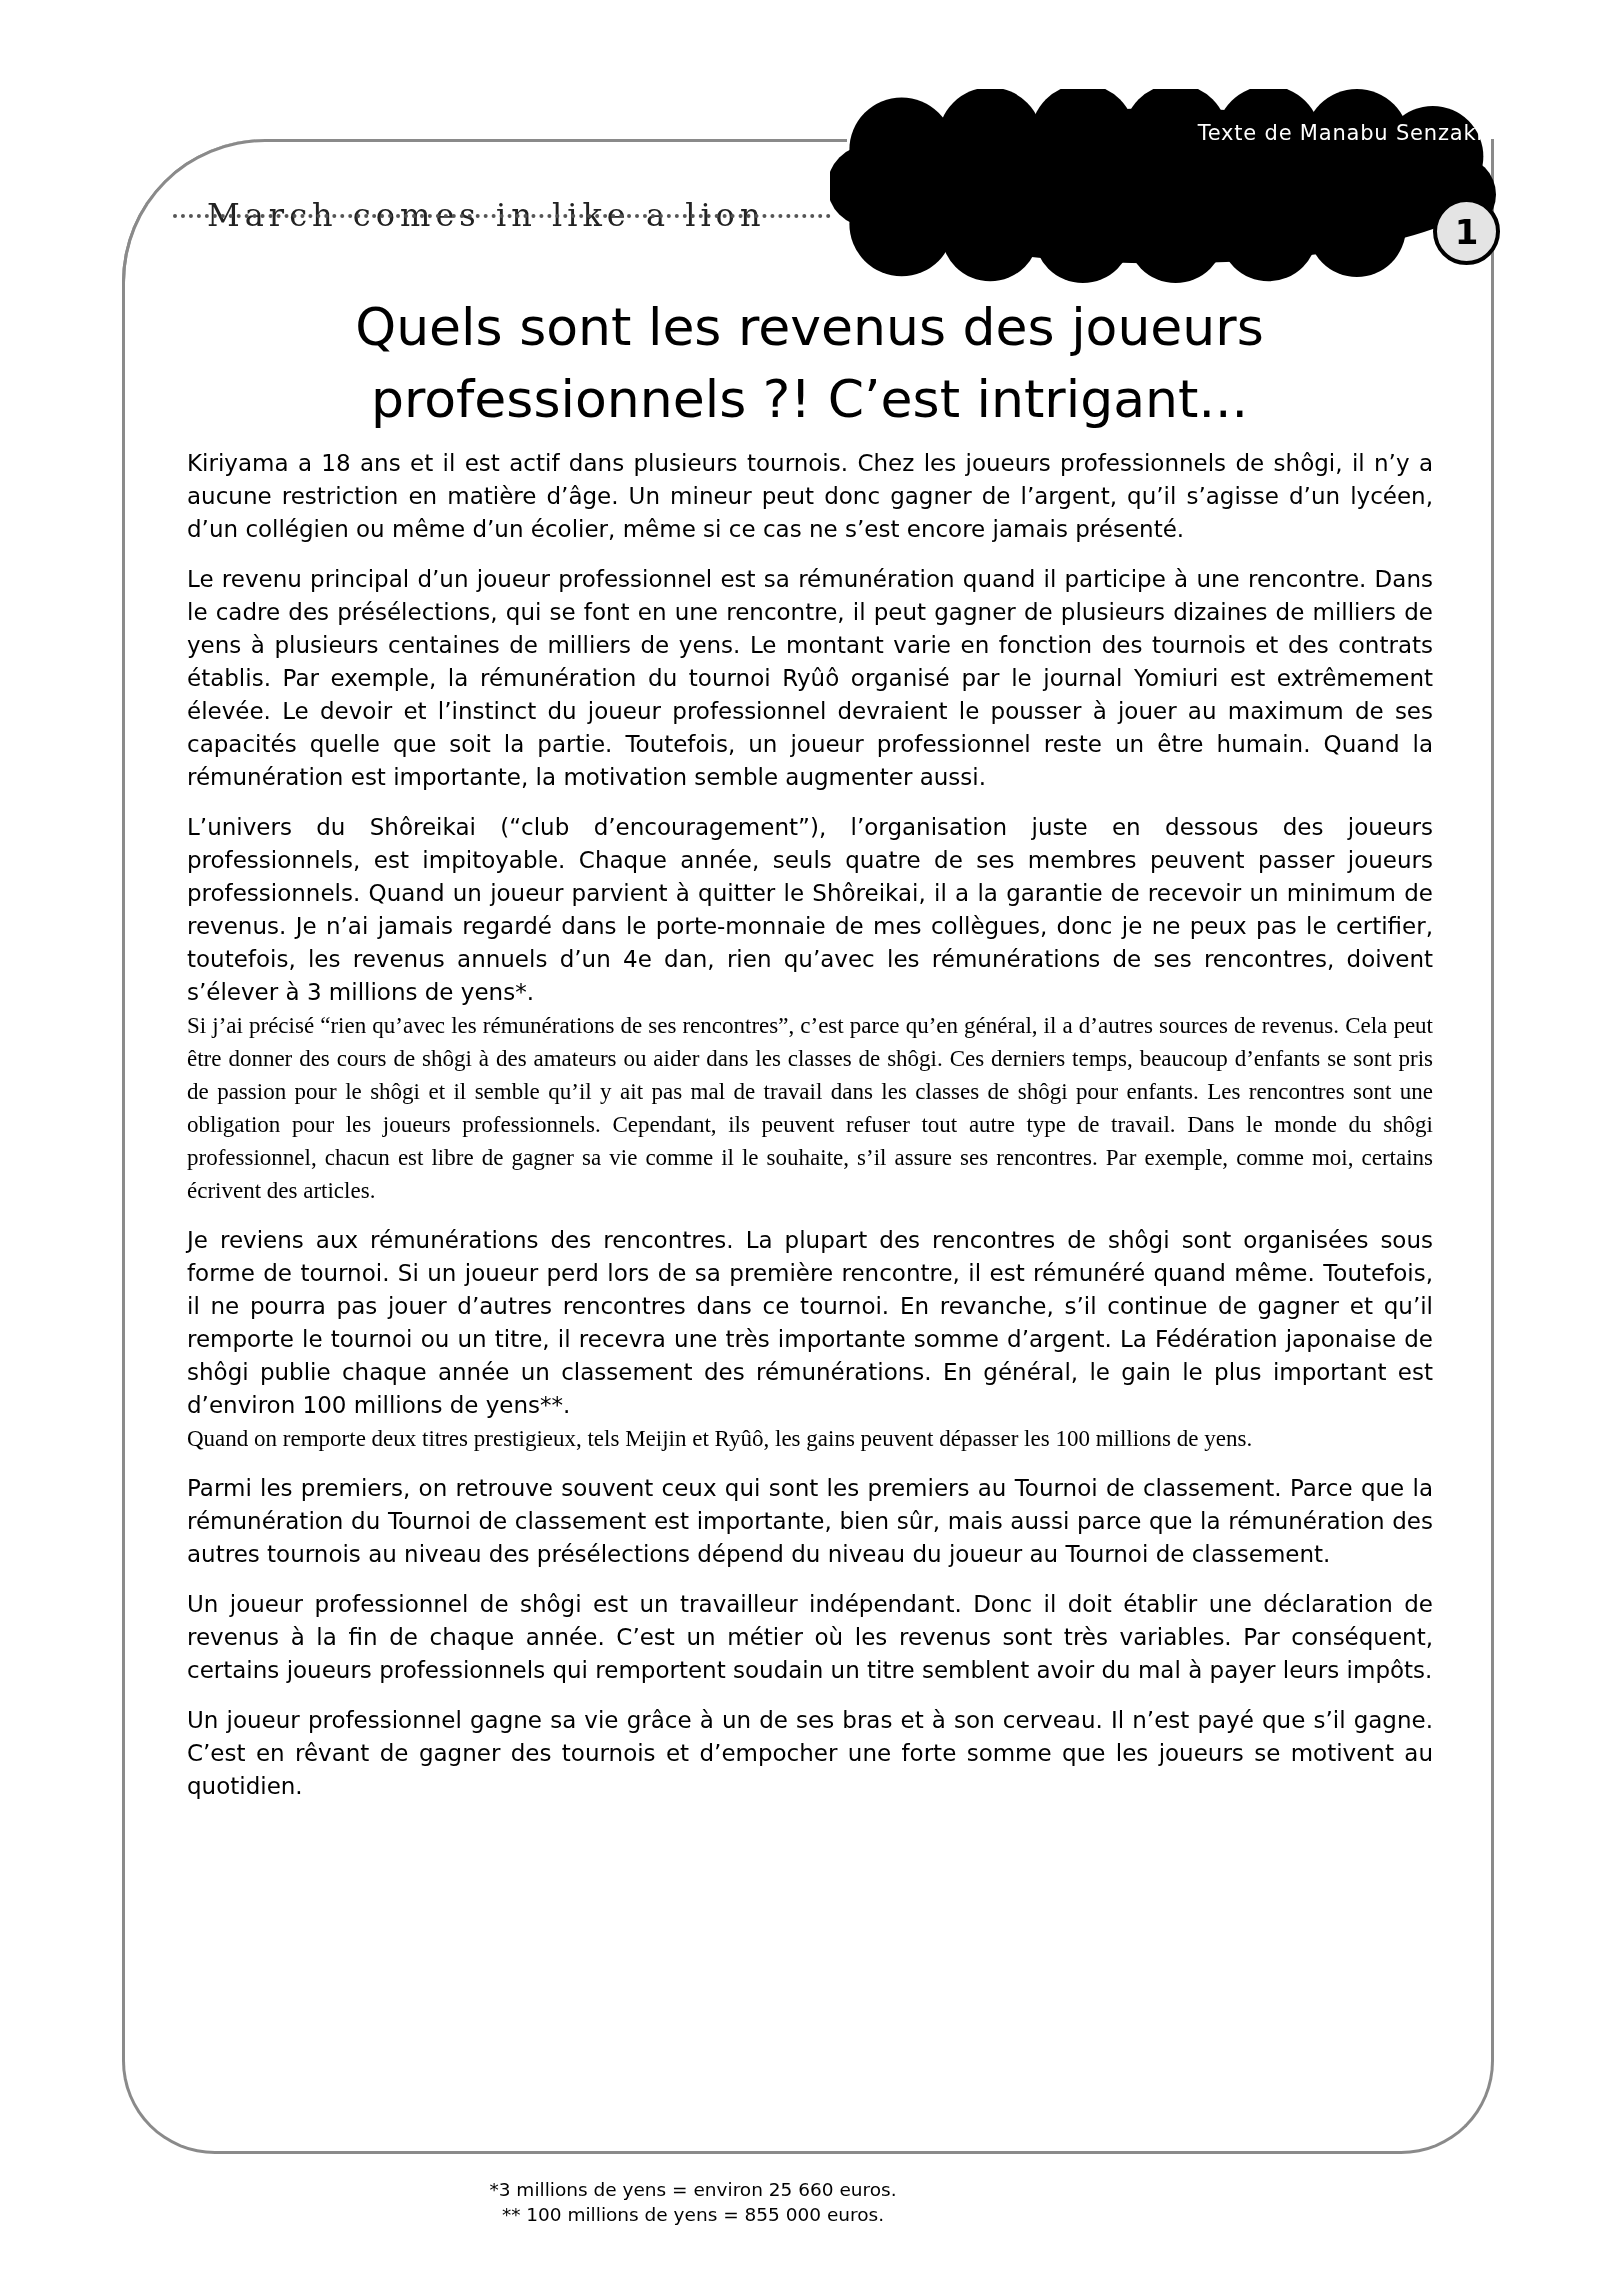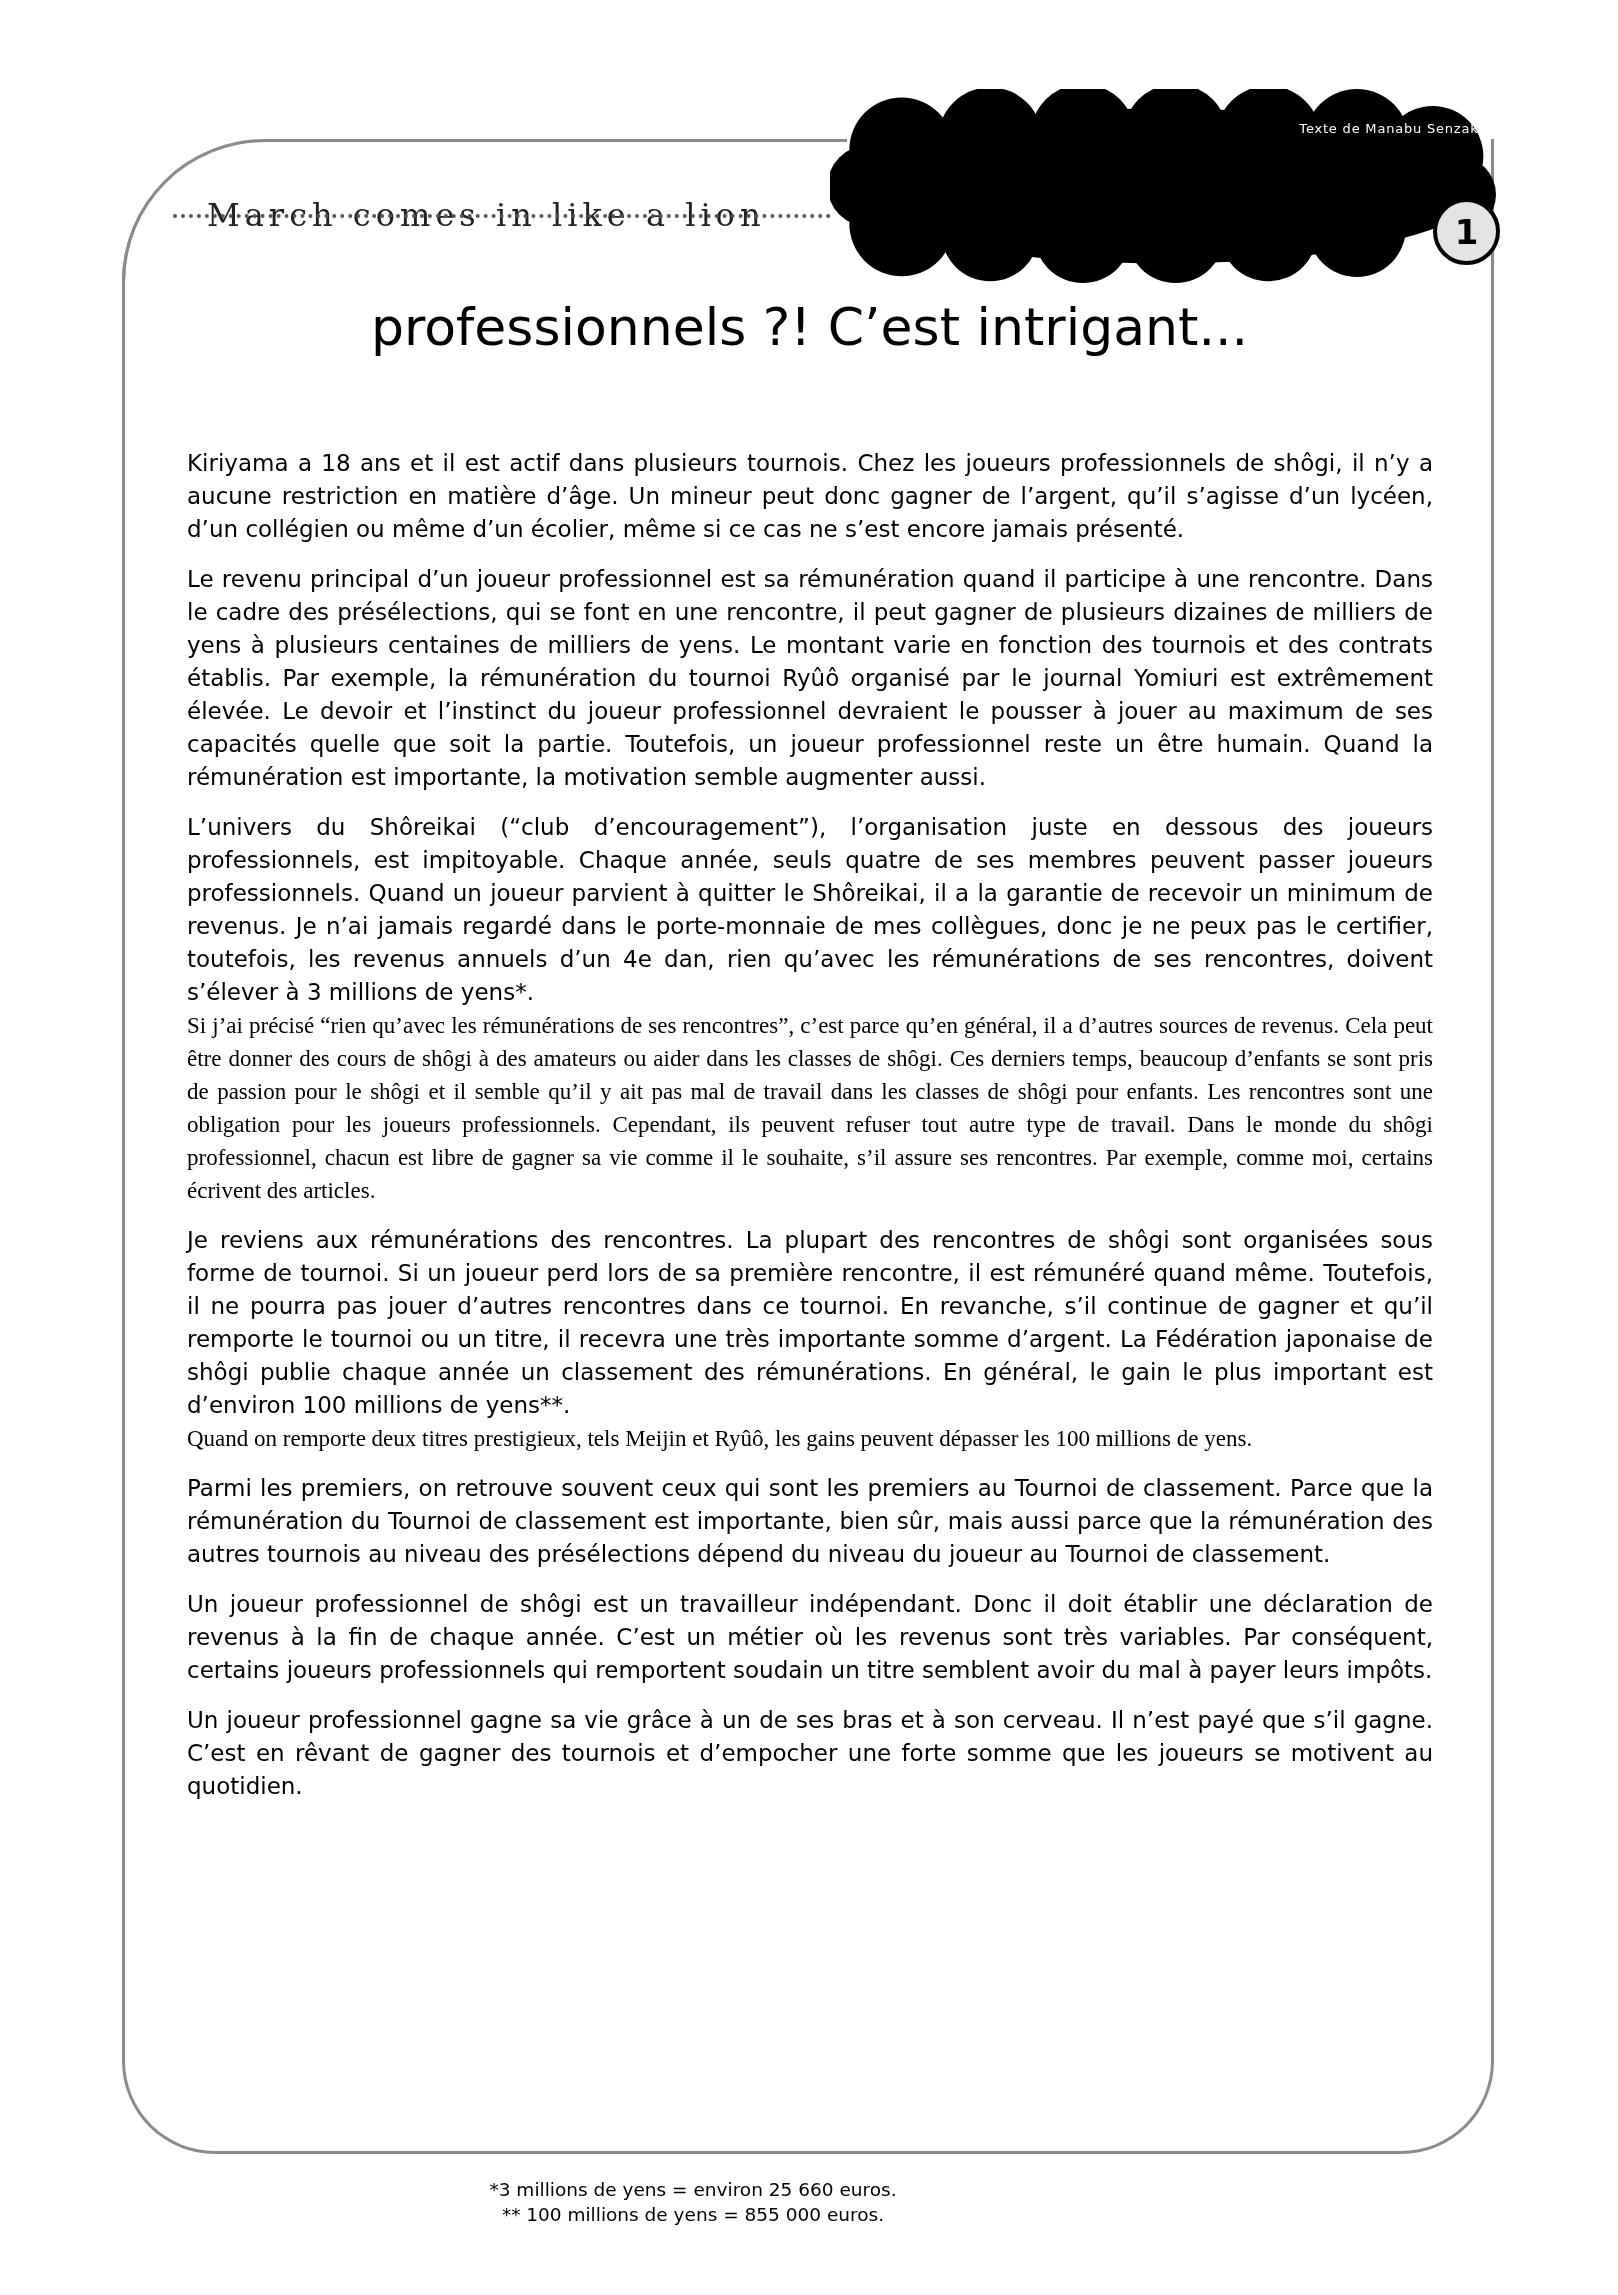--- a/index.html
+++ b/index.html
@@ -27,21 +27,21 @@
     position: absolute; left: 173px; top: 214px; width: 658px; height: 0;
     border-top: 4.2px dotted #555;
   }
 
   .banner {
     position: absolute; left: 830px; top: 89px; width: 666px; height: 194px;
   }
   .banner svg { position: absolute; left: 0; top: 0; }
   .banner-author {
     position: absolute; left: 0; top: 32px; width: 653px; text-align: right;
-    color: #fff; font-family: "DejaVu Sans", sans-serif; font-size: 13px; letter-spacing: 0.8px;
+    color: #fff; font-family: "DejaVu Sans", sans-serif; font-size: 21px; letter-spacing: 0.8px;
   }
   .banner-title {
     position: absolute; left: 0; top: 69px; width: 666px; text-align: center;
     color: #fff; font-family: "DejaVu Sans", sans-serif; font-size: 37px; line-height: 47px;
     letter-spacing: 0.8px;
   }
   .page-badge {
     position: absolute; left: 1433px; top: 198px; width: 67px; height: 67px;
     border-radius: 50%; background: #e4e4e4; border: 4.2px solid #000;
     box-sizing: border-box; display: flex; align-items: center; justify-content: center;
@@ -95,20 +95,21 @@
       <circle cx="625" cy="165" r="58"></circle>
       <circle cx="45" cy="115" r="48"></circle>
       <circle cx="745" cy="125" r="45"></circle>
     </g>
   </svg>
   <div class="banner-author">Texte de Manabu Senzaki</div>
 </div>
 <div class="page-badge">1</div>
 
 <div class="headline">
+  <div>Quels sont les revenus des joueurs</div>
   <div>professionnels ?! C’est intrigant...</div>
 </div>
 
 <div class="article">
   <p>Kiriyama a 18 ans et il est actif dans plusieurs tournois. Chez les joueurs professionnels de shôgi, il n’y a aucune restriction en matière d’âge. Un mineur peut donc gagner de l’argent, qu’il s’agisse d’un lycéen, d’un collégien ou même d’un écolier, même si ce cas ne s’est encore jamais présenté.</p>
   <p>Le revenu principal d’un joueur professionnel est sa rémunération quand il participe à une rencontre. Dans le cadre des présélections, qui se font en une rencontre, il peut gagner de plusieurs dizaines de milliers de yens à plusieurs centaines de milliers de yens. Le montant varie en fonction des tournois et des contrats établis. Par exemple, la rémunération du tournoi Ryûô organisé par le journal Yomiuri est extrêmement élevée. Le devoir et l’instinct du joueur professionnel devraient le pousser à jouer au maximum de ses capacités quelle que soit la partie. Toutefois, un joueur professionnel reste un être humain. Quand la rémunération est importante, la motivation semble augmenter aussi.</p>
   <p>L’univers du Shôreikai (“club d’encouragement”), l’organisation juste en dessous des joueurs professionnels, est impitoyable. Chaque année, seuls quatre de ses membres peuvent passer joueurs professionnels. Quand un joueur parvient à quitter le Shôreikai, il a la garantie de recevoir un minimum de revenus. Je n’ai jamais regardé dans le porte-monnaie de mes collègues, donc je ne peux pas le certifier, toutefois, les revenus annuels d’un 4e dan, rien qu’avec les rémunérations de ses rencontres, doivent s’élever à 3 millions de yens*.</p>
   <p class="cont">Si j’ai précisé “rien qu’avec les rémunérations de ses rencontres”, c’est parce qu’en général, il a d’autres sources de revenus. Cela peut être donner des cours de shôgi à des amateurs ou aider dans les classes de shôgi. Ces derniers temps, beaucoup d’enfants se sont pris de passion pour le shôgi et il semble qu’il y ait pas mal de travail dans les classes de shôgi pour enfants. Les rencontres sont une obligation pour les joueurs professionnels. Cependant, ils peuvent refuser tout autre type de travail. Dans le monde du shôgi professionnel, chacun est libre de gagner sa vie comme il le souhaite, s’il assure ses rencontres. Par exemple, comme moi, certains écrivent des articles.</p>
   <p>Je reviens aux rémunérations des rencontres. La plupart des rencontres de shôgi sont organisées sous forme de tournoi. Si un joueur perd lors de sa première rencontre, il est rémunéré quand même. Toutefois, il ne pourra pas jouer d’autres rencontres dans ce tournoi. En revanche, s’il continue de gagner et qu’il remporte le tournoi ou un titre, il recevra une très importante somme d’argent. La Fédération japonaise de shôgi publie chaque année un classement des rémunérations. En général, le gain le plus important est d’environ 100 millions de yens**.</p>
   <p class="cont">Quand on remporte deux titres prestigieux, tels Meijin et Ryûô, les gains peuvent dépasser les 100 millions de yens.</p>

